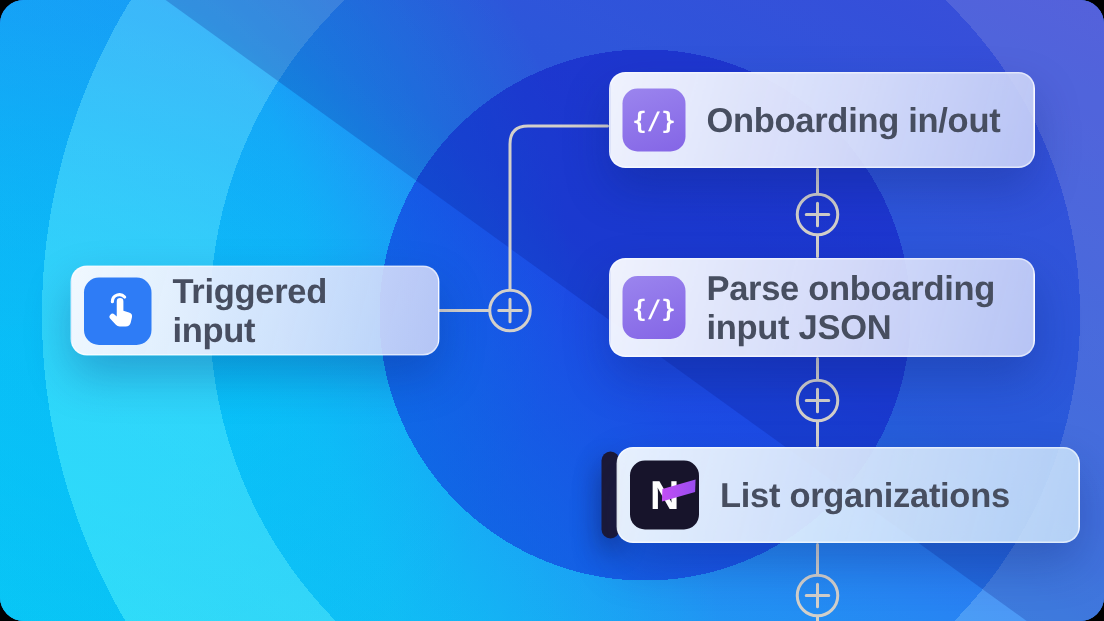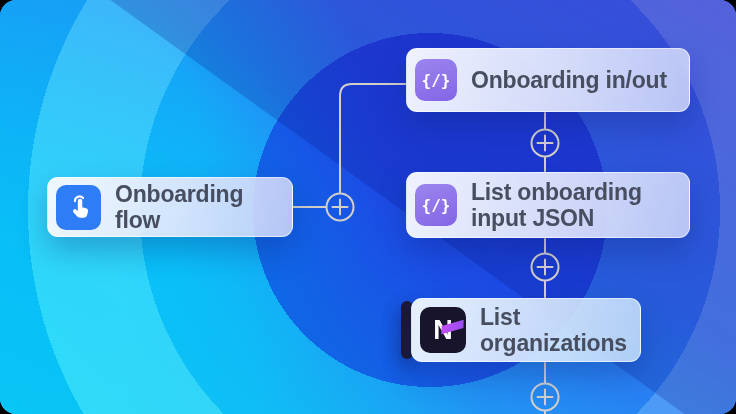--- a/index.html
+++ b/index.html
@@ -53,21 +53,21 @@
     box-shadow:0 14px 30px rgba(12,32,110,0.28);
     box-sizing:border-box;
     cursor:pointer;
   }
   .node .label{
     color:#474e60;font-size:23px;font-weight:600;letter-spacing:-0.2px;line-height:26px;
   }
   .node-1{left:47px;top:177px;width:246px;height:60px;}
   .node-2{left:406px;top:48px;width:284px;height:64px;}
   .node-3{left:406px;top:172px;width:284px;height:66px;}
-  .node-4{left:411px;top:298px;width:230px;height:64px;
+  .node-4{left:411px;top:298px;width:309px;height:64px;
     background:linear-gradient(105deg, rgba(244,250,255,0.94) 0%, rgba(219,234,252,0.90) 55%, rgba(198,224,250,0.86) 100%);
   }
   .accent-bar{
     position:absolute;z-index:4;
     left:401px;top:301px;width:12px;height:58px;border-radius:6px;
     background:#1c1936;
     box-shadow:0 8px 18px rgba(10,10,40,0.45);
   }
   
   .icon{
@@ -133,35 +133,35 @@
 
   <div class="accent-bar"></div>
 
   <div class="node node-1">
     <span class="icon icon-tap">
       <svg width="28" height="28" viewBox="0 0 24 24">
         <path d="M8.5 7a4 4 0 0 1 7-2.7" stroke="#fff" stroke-width="1.8" fill="none" stroke-linecap="round"></path>
         <path d="M11 6.8a1.9 1.9 0 0 1 3.8 0v5.4l3.2.9a2.4 2.4 0 0 1 1.7 2.8l-.7 3a3 3 0 0 1-2.9 2.3h-3.4a3 3 0 0 1-2.2-1l-3.2-3.5a1.7 1.7 0 0 1 2.4-2.4l1.3 1.1V6.8z" fill="#fff"></path>
       </svg>
     </span>
-    <span class="label">Onboarding flow</span>
+    <span class="label">Triggered input</span>
   </div>
 
   <div class="node node-2">
     <span class="icon icon-code">
       <span class="glyph">{/}</span>
     </span>
     <span class="label">Onboarding in/out</span>
   </div>
 
   <div class="node node-3">
     <span class="icon icon-code">
       <span class="glyph">{/}</span>
     </span>
-    <span class="label">List onboarding input JSON</span>
+    <span class="label">Parse onboarding input JSON</span>
   </div>
 
   <div class="node node-4">
     <span class="icon icon-logo">
       <span class="nletter">N</span>
       <span class="nflag"></span>
     </span>
     <span class="label">List organizations</span>
   </div>
 

